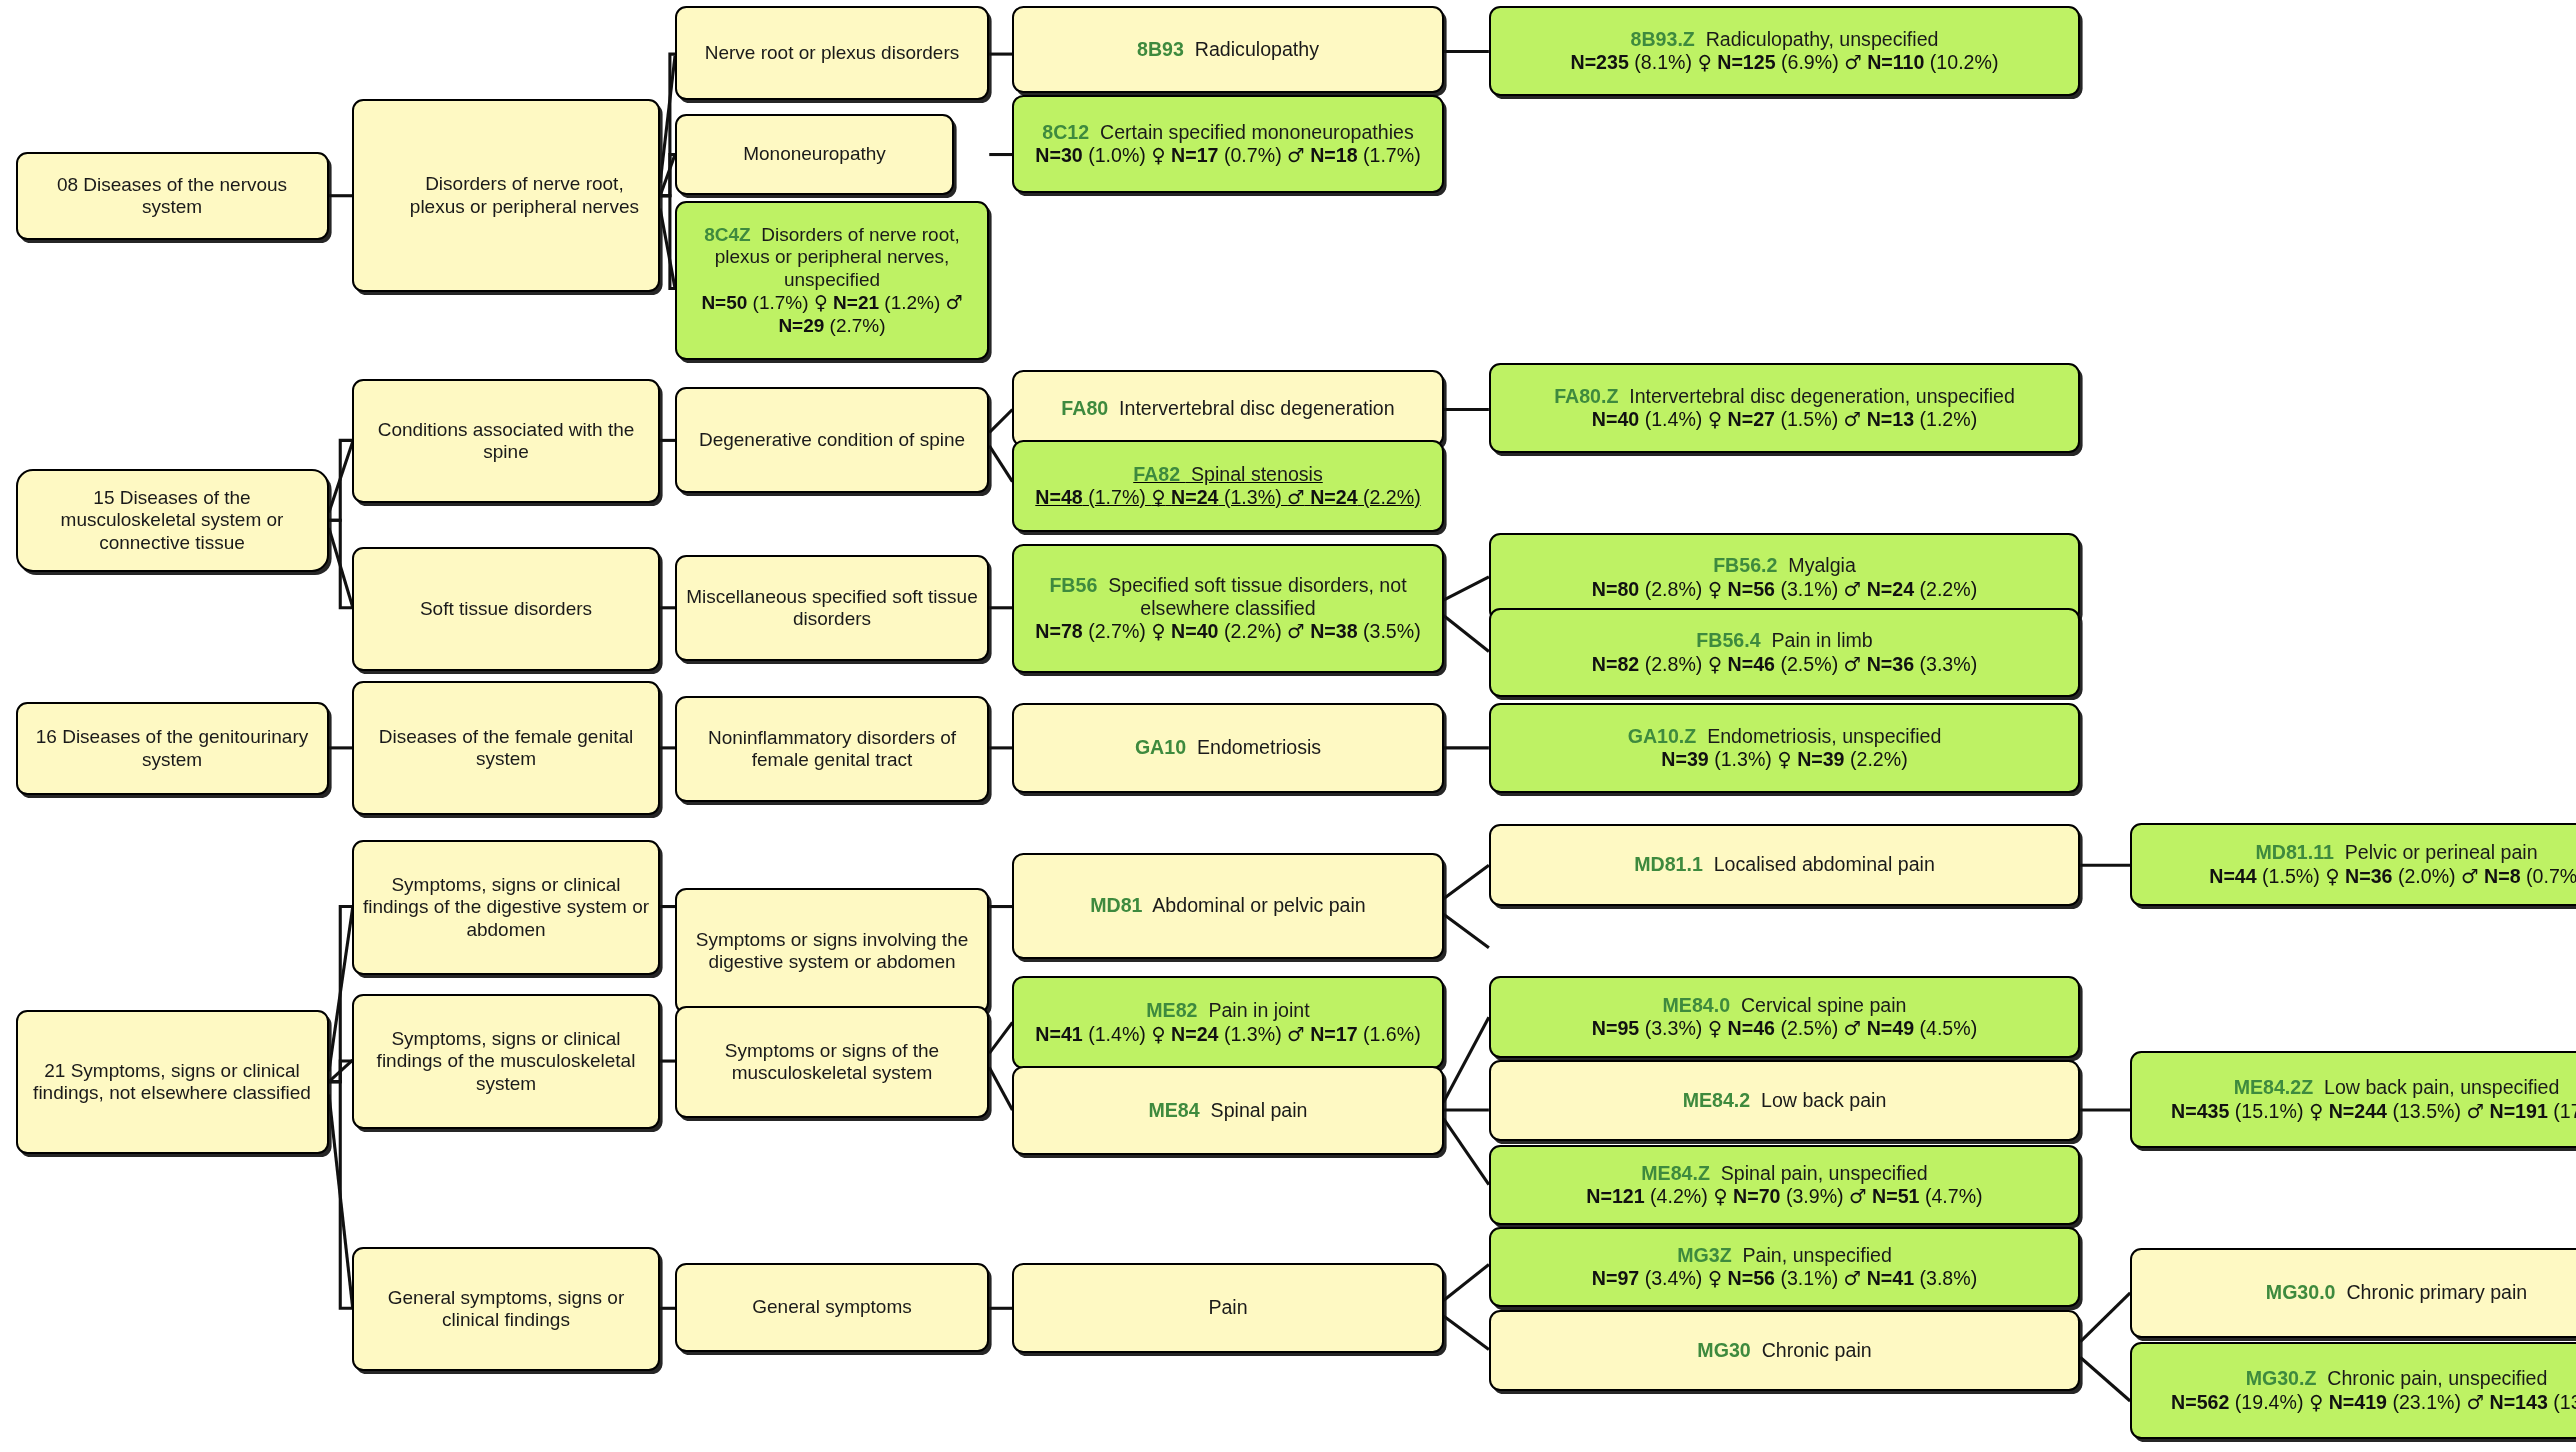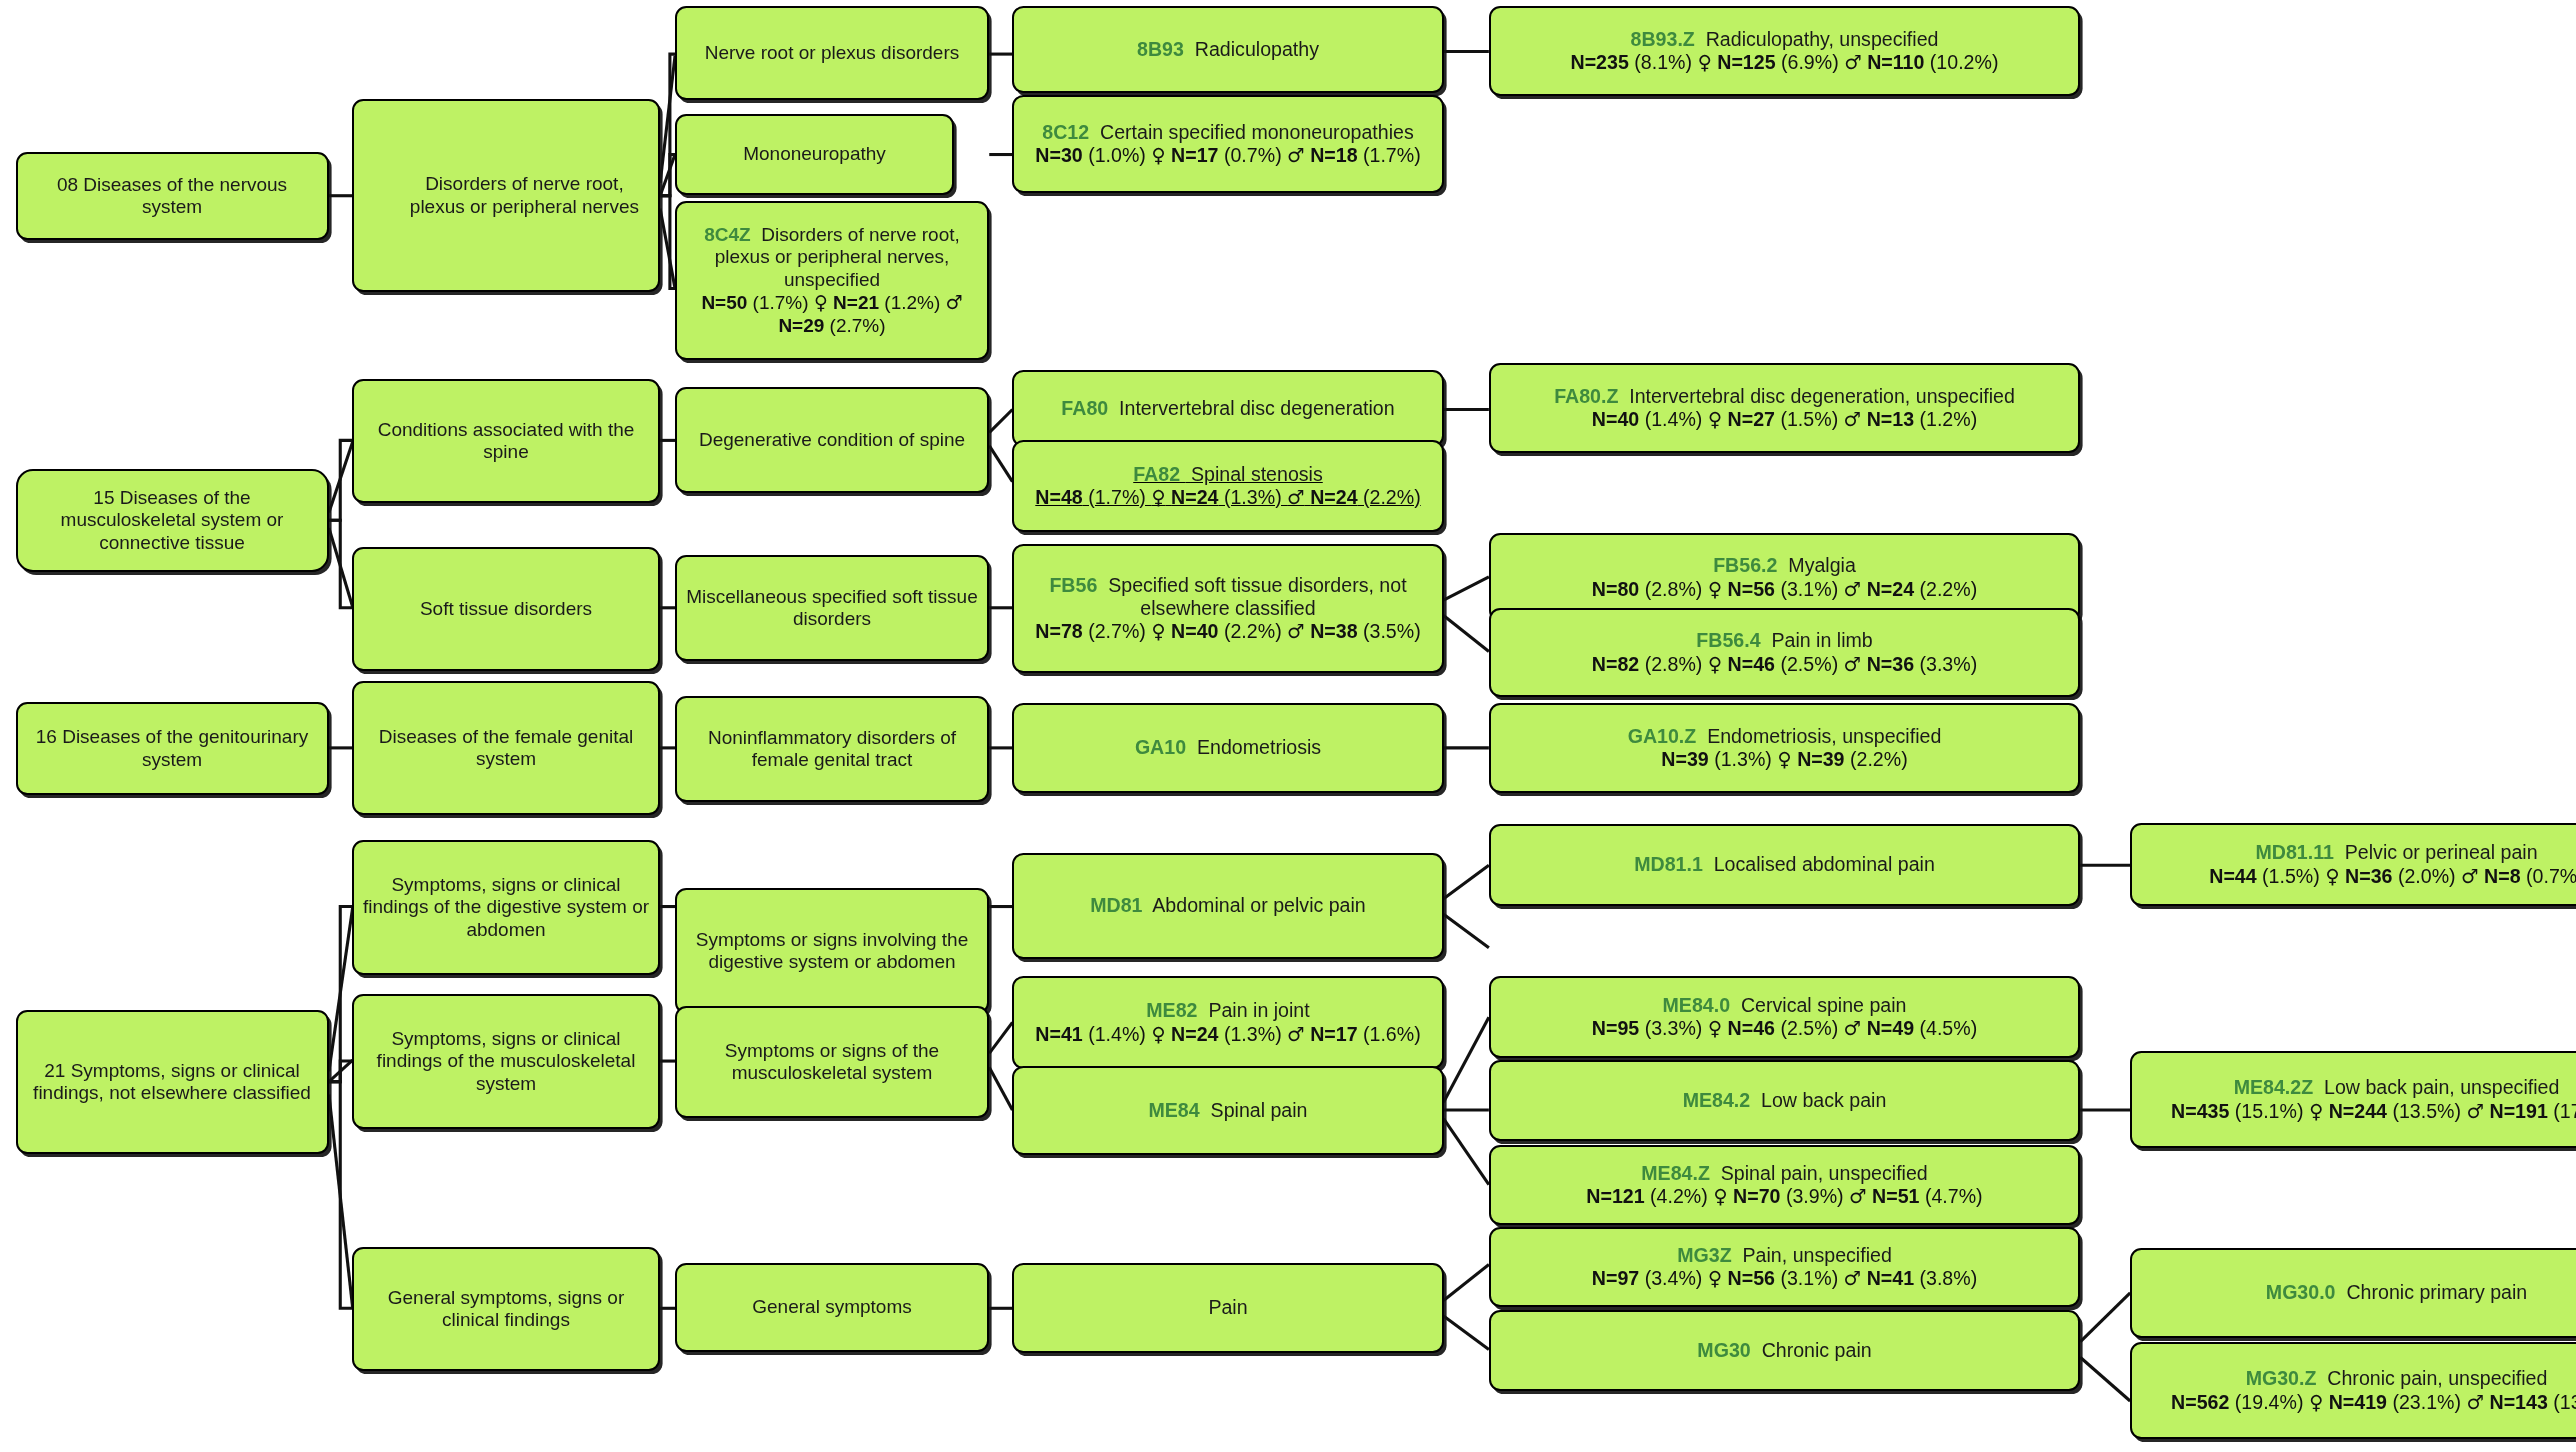--- a/index.html
+++ b/index.html
@@ -25,21 +25,21 @@
     width: 3123px;
     height: 1452px;
     pointer-events: none;
     z-index: 1;
   }
   .node {
     position: absolute;
     box-sizing: border-box;
     border: 2.6px solid #000000;
     border-radius: 11.3px;
-    background: #bef264;
+    background: #fef9c3;
     display: flex;
     align-items: center;
     justify-content: center;
     text-align: center;
     z-index: 2;
     padding: 2.1px 7.2px;
     box-shadow: 3.1px 3.6px 0 -0.5px rgba(20,20,20,0.92);
     line-height: 1.18;
   }
   .node.shaded {

